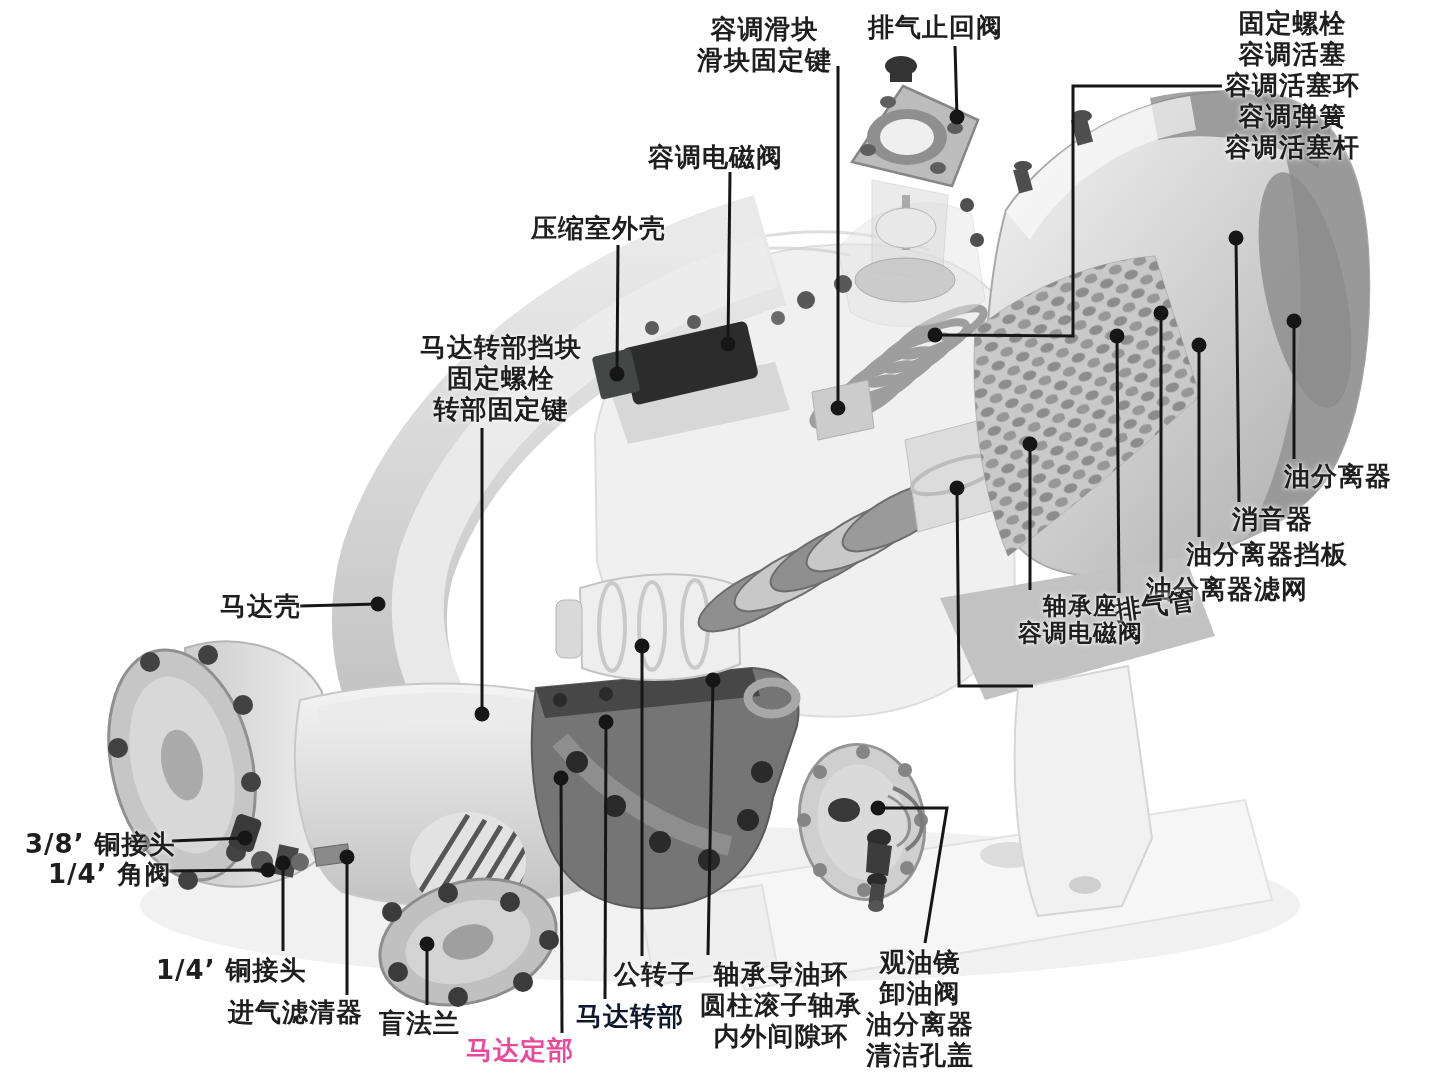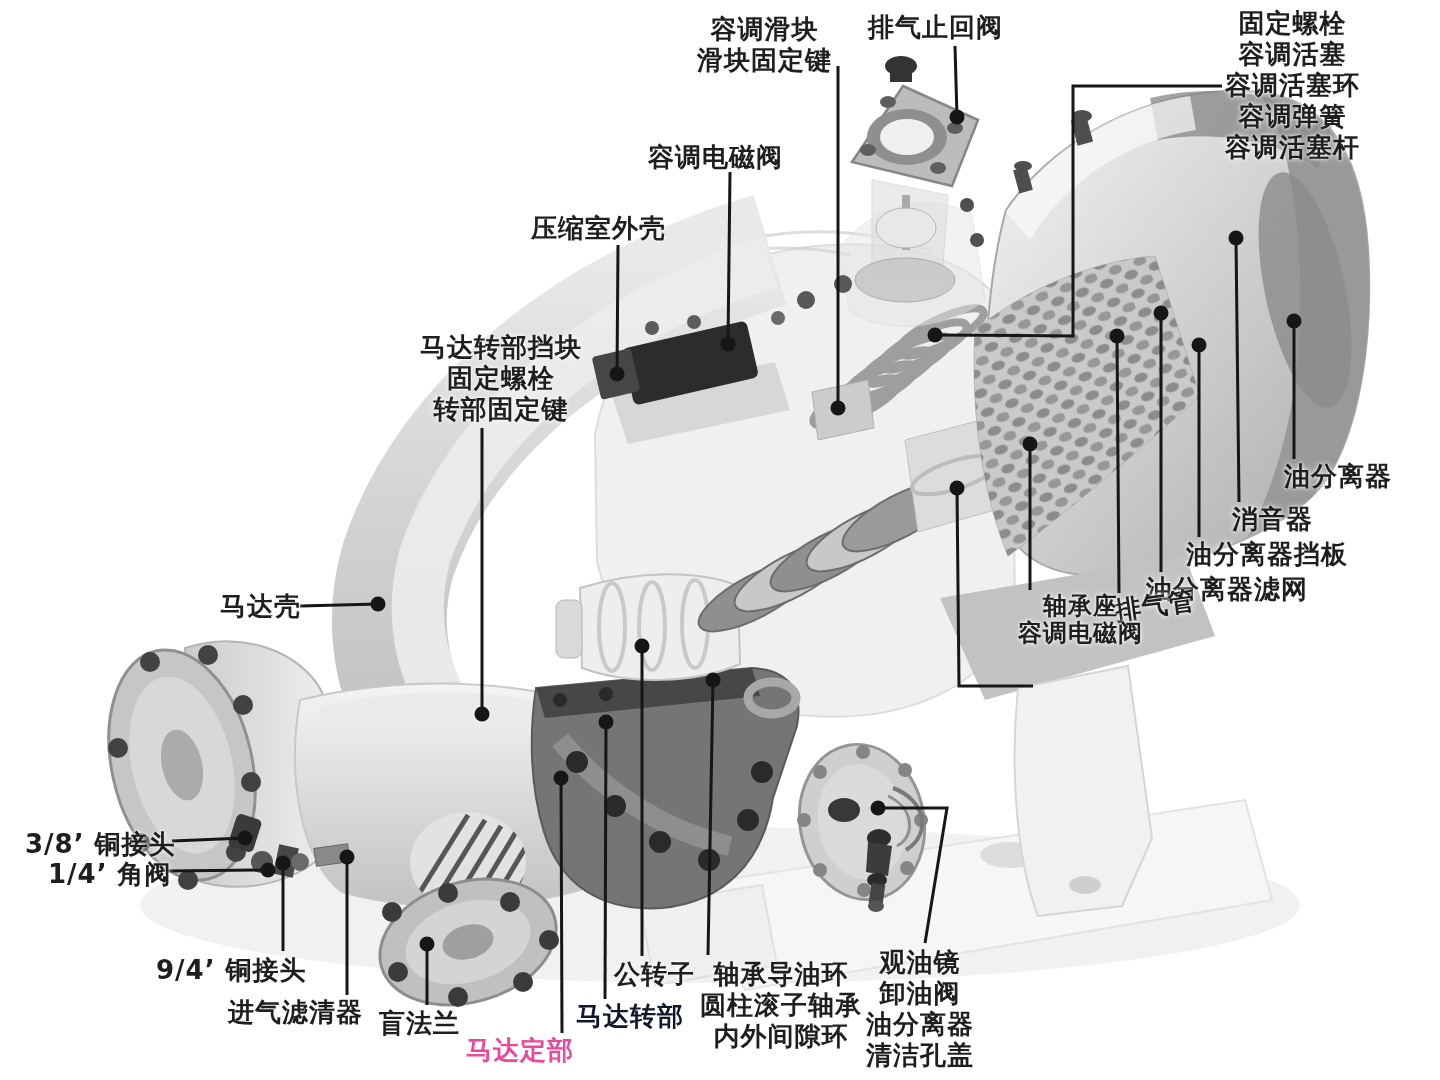--- a/index.html
+++ b/index.html
@@ -333,21 +333,21 @@
         <div class="label-line">轴承座</div>
         <div class="label-line">容调电磁阀</div>
       </div>
       <div class="part-label" style="left: 25px; top: 829px; color: rgb(30, 30, 30);">
         <div class="label-line">3/8’ 铜接头</div>
       </div>
       <div class="part-label" style="left: 48px; top: 859px; color: rgb(30, 30, 30);">
         <div class="label-line">1/4’ 角阀</div>
       </div>
       <div class="part-label" style="left: 156px; top: 955px; color: rgb(30, 30, 30);">
-        <div class="label-line">9/4’ 铜接头</div>
+        <div class="label-line">1/4’ 铜接头</div>
       </div>
       <div class="part-label" style="left: 228px; top: 997px; color: rgb(30, 30, 30);">
         <div class="label-line">进气滤清器</div>
       </div>
       <div class="part-label" style="left: 379px; top: 1008px; color: rgb(30, 30, 30);">
         <div class="label-line">盲法兰</div>
       </div>
       <div class="part-label" style="left: 466px; top: 1035px; color: #ec4899;">
         <div class="label-line">马达定部</div>
       </div>

